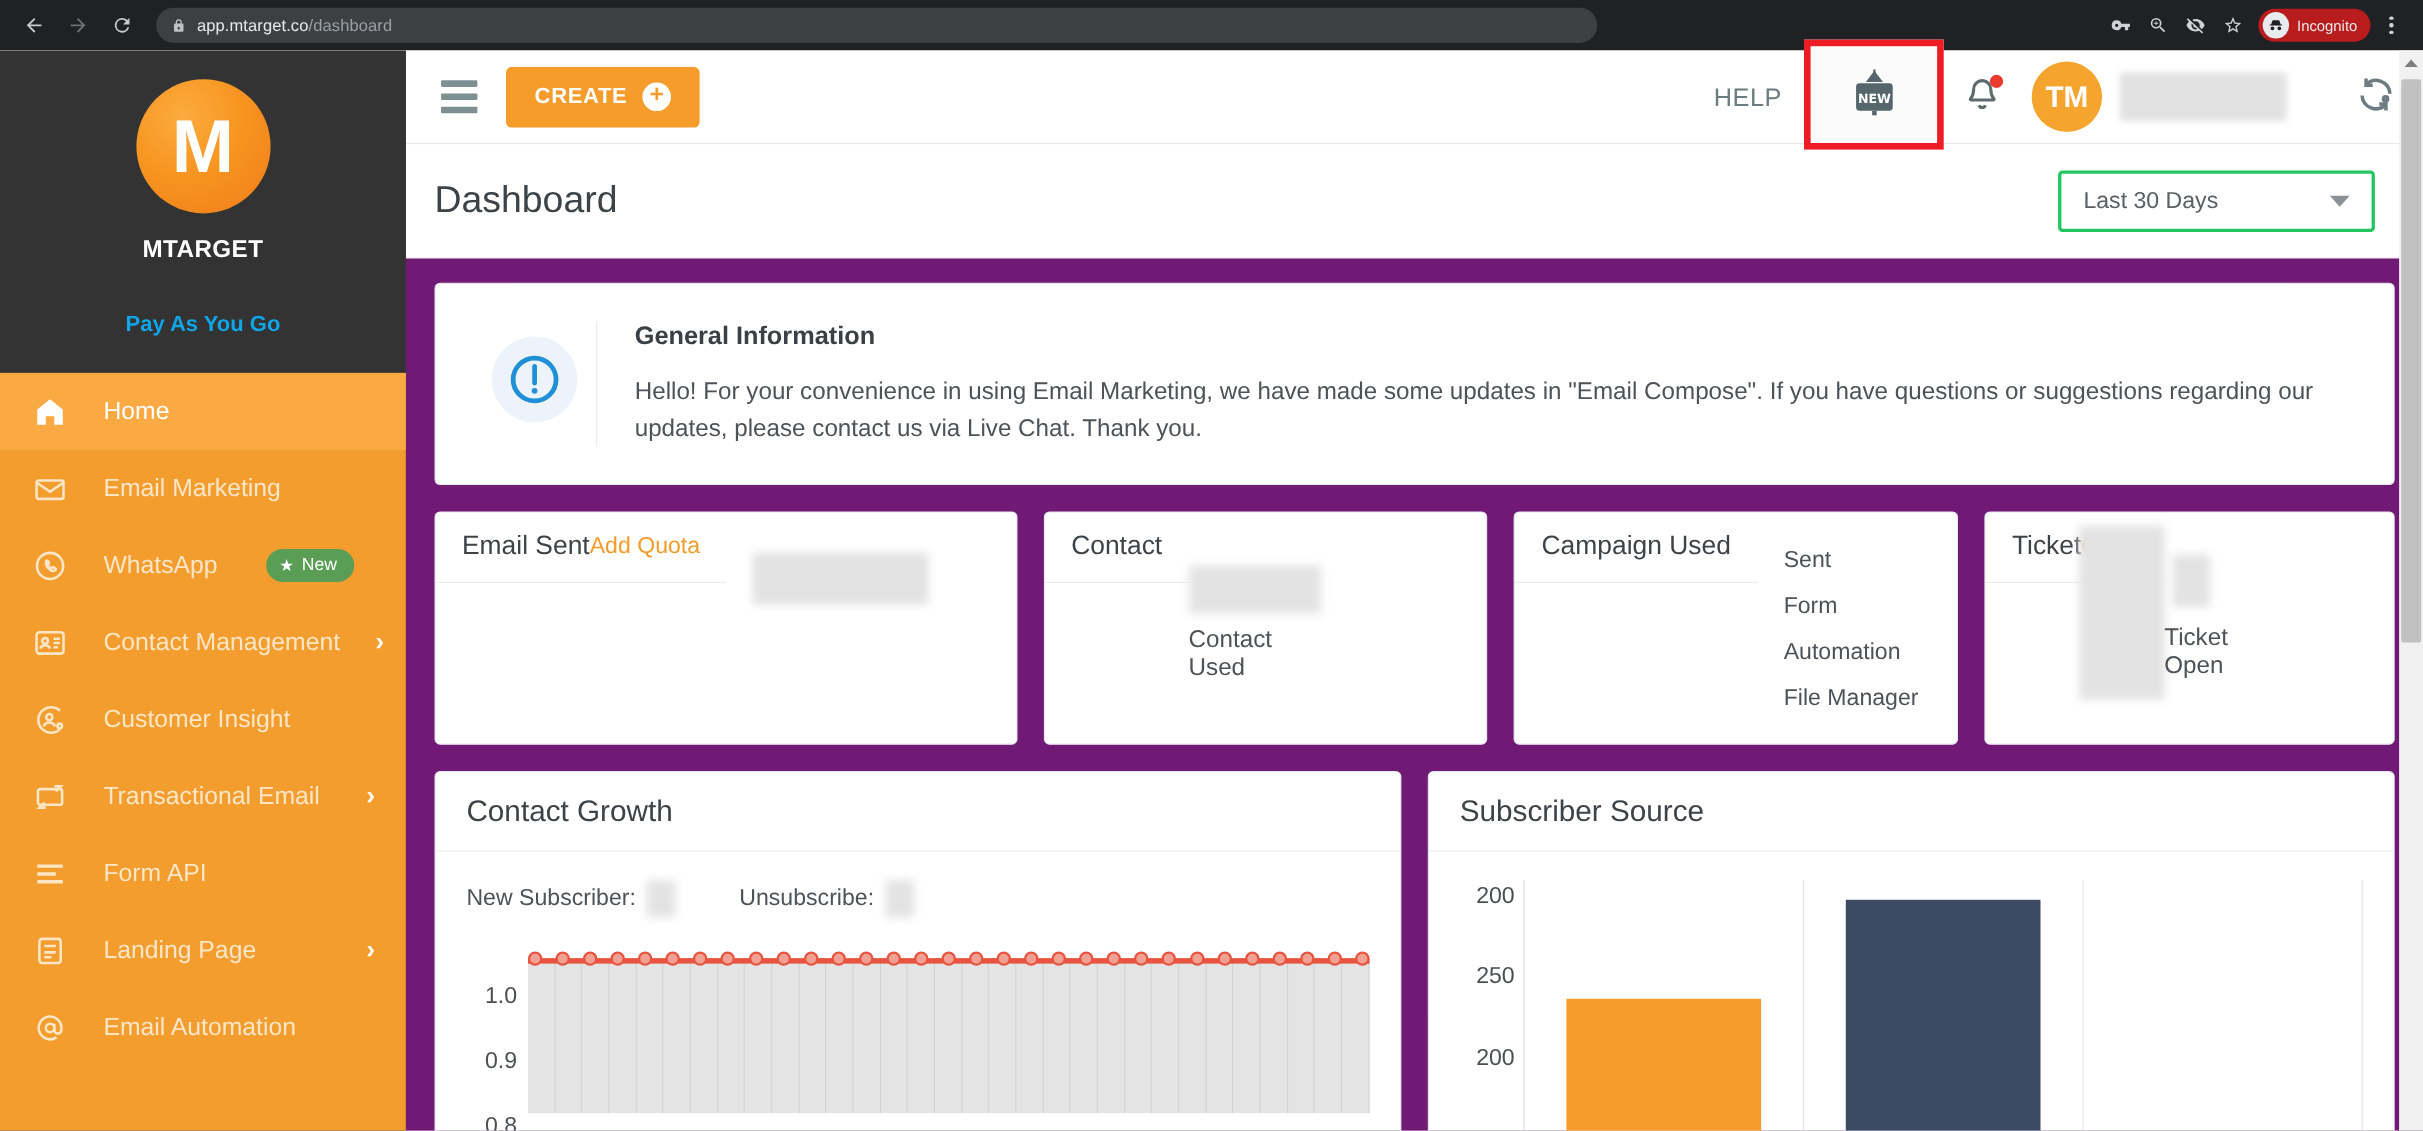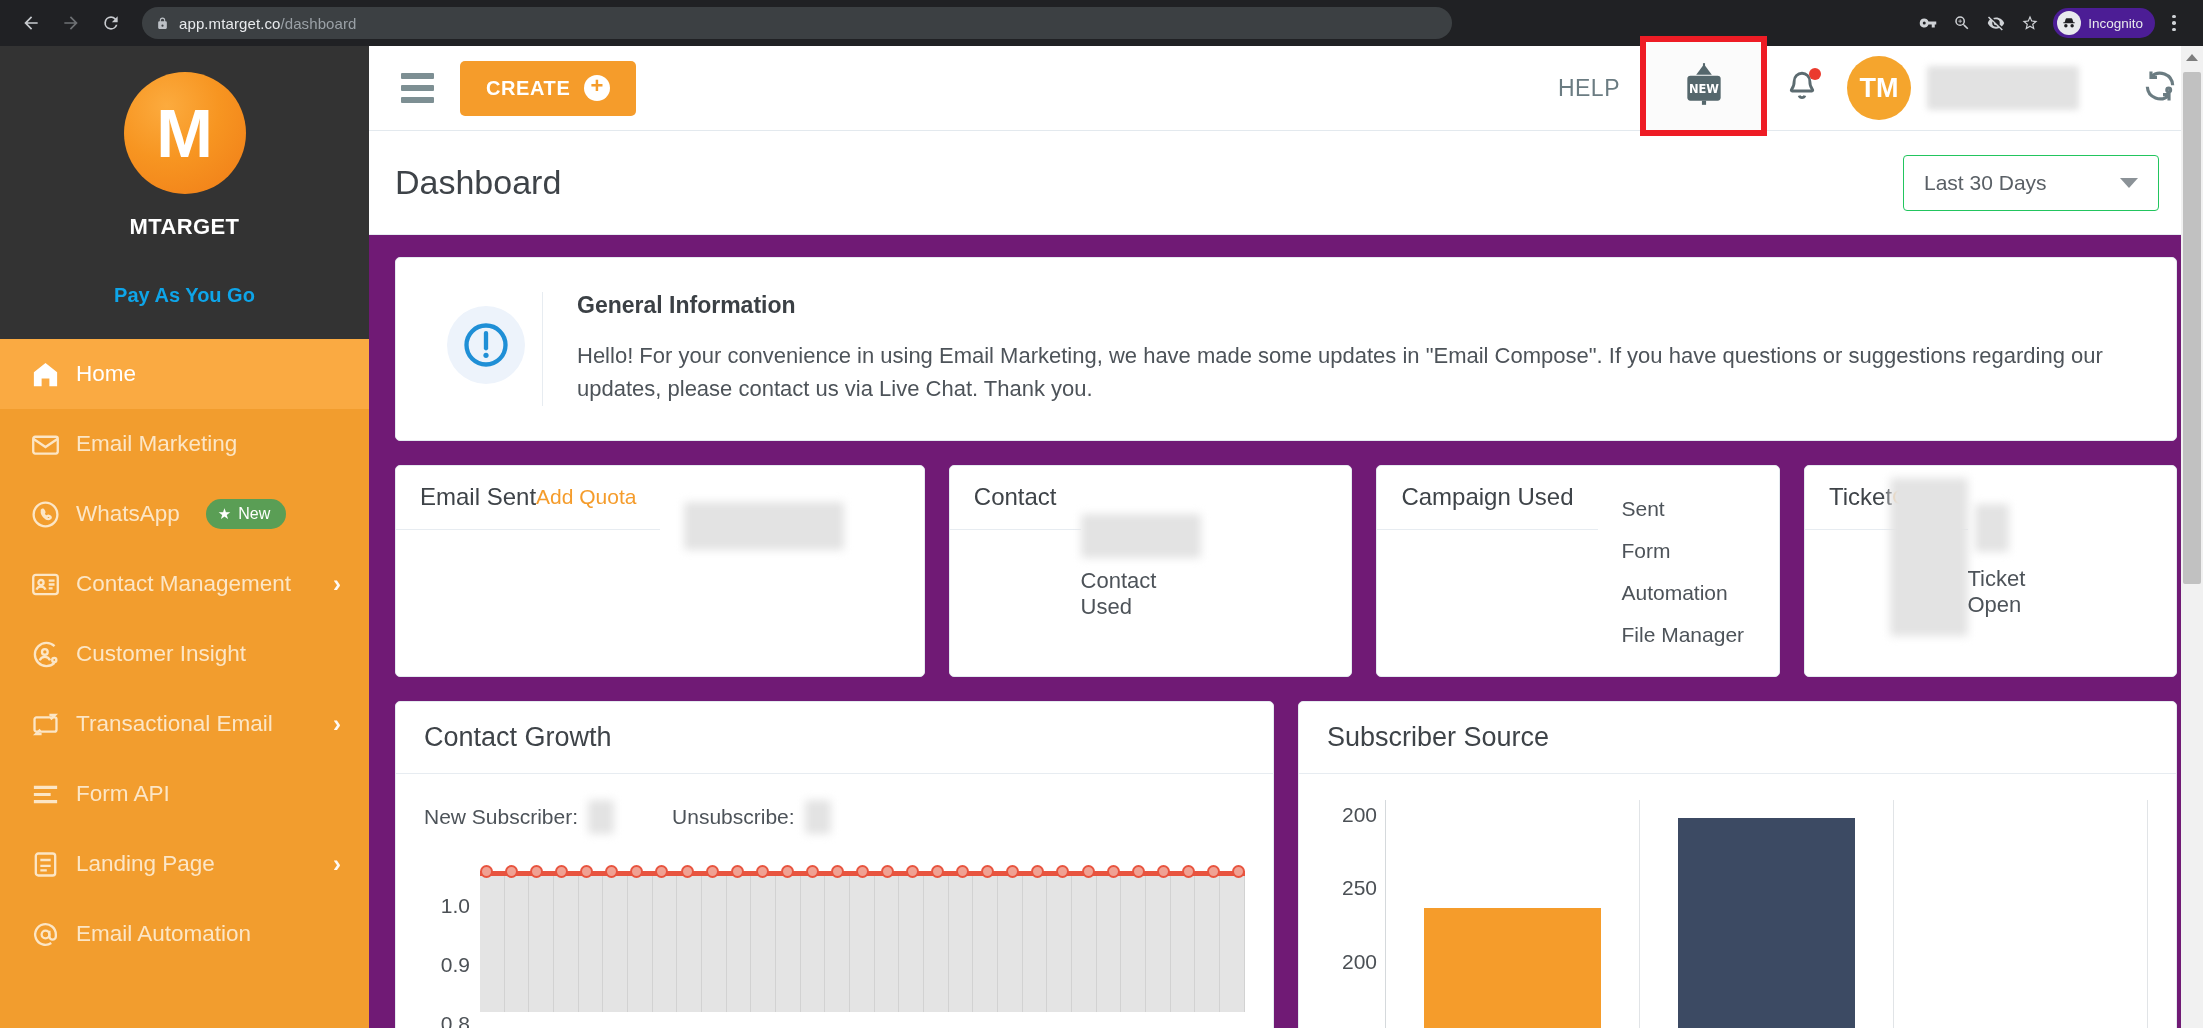--- a/index.html
+++ b/index.html
@@ -35,21 +35,21 @@
   .url { font-size: 15px; color: #9aa0a6; white-space: nowrap; letter-spacing: .1px;}
   .url b { color: #e8eaed; font-weight: 400; }
   .chrome-right { margin-left: auto; display: flex; align-items: center; gap: 4px; }
   .chrome-icon {
     width: 30px; height: 30px; display: flex; align-items: center; justify-content: center;
     color: #cfd2d6;
   }
   .chrome-icon svg { width: 18px; height: 18px; fill: currentColor; }
   .incognito-pill {
     display: flex; align-items: center; gap: 7px;
-    background: #4c1d95; border-radius: 15px; height: 30px;
+    background: #b91c1c; border-radius: 15px; height: 30px;
     padding: 0 12px 0 4px; margin-left: 4px;
   }
   .incog-circle {
     width: 24px; height: 24px; border-radius: 50%; background: #e8eaed;
     display: flex; align-items: center; justify-content: center;
   }
   .incog-circle svg { width: 16px; height: 16px; fill: #202124; }
   .incognito-label { font-size: 13.5px; color: #e8eaed; }
   .kebab { display: flex; flex-direction: column; gap: 3px; align-items: center; }
   .kebab i { width: 3.5px; height: 3.5px; border-radius: 50%; background: #cfd2d6; display:block; }
@@ -79,21 +79,21 @@
     background: radial-gradient(circle at 35% 28%, #fcab3e 0%, #f79521 45%, #f07c17 100%);
     display: flex; align-items: center; justify-content: center;
     color: #fff; font-size: 68px; font-weight: 700; line-height: 1;
   }
   .brand-name { margin-top: 20px; color: #fff; font-size: 22px; font-weight: 700; letter-spacing: .4px;}
   .brand-plan { margin-top: 44px; color: #0ea5e9; font-size: 20px; font-weight: 700; }
 
   .menu { background: #f29d2e; flex: 1; }
   .menu-item {
     height: 70px; display: flex; align-items: center;
-    padding: 0 28px; gap: 14px;
+    padding: 0 28px; gap: 32px;
     color: #fce6c6; font-size: 22.5px; position: relative;
   }
   .menu-item.active { background: #faaa42; color: #ffffff; }
   .menu-item .mi-icon { width: 34px; height: 34px; flex: none; display: flex; align-items: center; justify-content: center; }
   .menu-item .mi-icon svg { width: 31px; height: 31px; fill: none; stroke: currentColor; stroke-width: 1.8; }
   .menu-item.active .mi-icon svg { fill: currentColor; stroke: none; }
   .menu-label { white-space: nowrap; }
   .badge-new {
     background: #5a9e55; color: #fff; font-size: 16px;
     border-radius: 20px; padding: 6px 16px 6px 12px;
@@ -172,22 +172,22 @@
   .sync-icon svg { width: 38px; height: 38px; fill: none; stroke: #6b7c82; stroke-width: 2; }
 
   
   .page-head {
     height: 104px; background: #fff; flex: none;
     display: flex; align-items: center; padding: 0 44px 0 26px;
     border-bottom: 1px solid #e7ecf1;
   }
   .page-title { font-size: 34px; color: #3e4348; font-weight: 400; }
   .range-select {
-    margin-left: auto; width: 256px; height: 56px;
-    border: 1px solid #22c55e; border-radius: 4px; background: #fff;
+    margin-left: auto; width: 288px; height: 56px;
+    border: 3px solid #22c55e; border-radius: 4px; background: #fff;
     display: flex; align-items: center; padding: 0 20px;
     font-size: 21px; color: #5a6066; cursor: pointer;
   }
   .range-select .caret {
     margin-left: auto; width: 0; height: 0;
     border-left: 9px solid transparent; border-right: 9px solid transparent;
     border-top: 10px solid #8b9297;
   }
 
   

